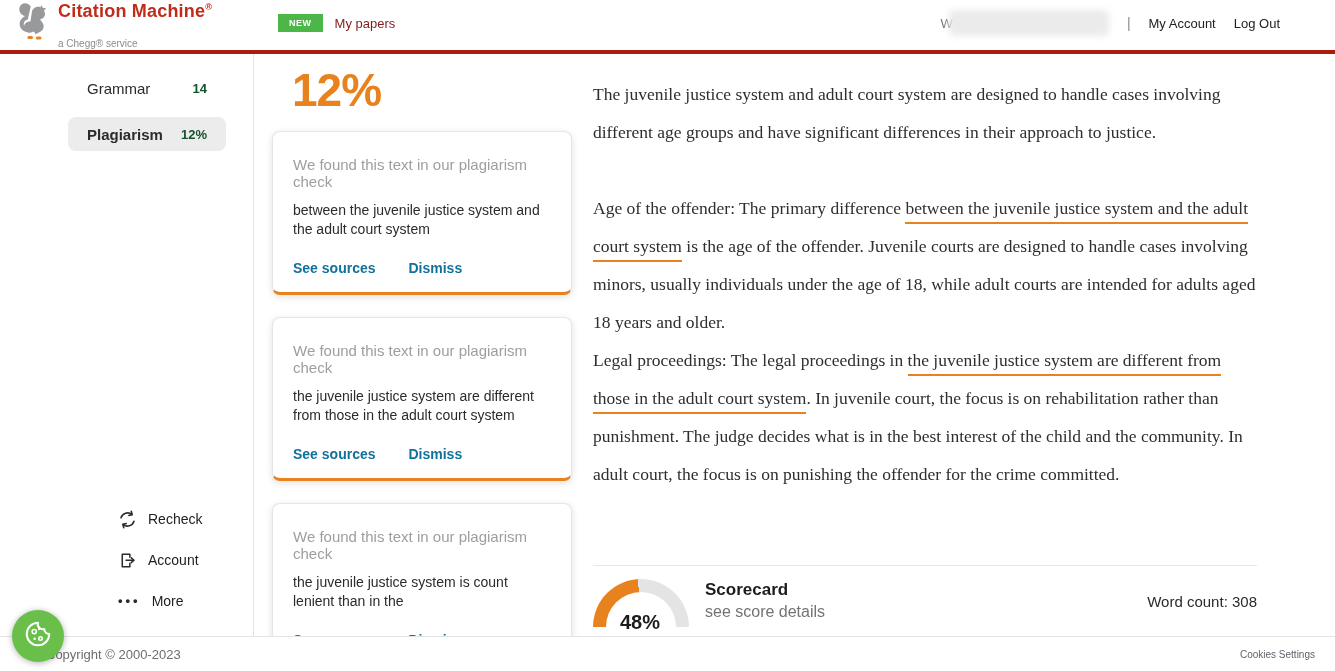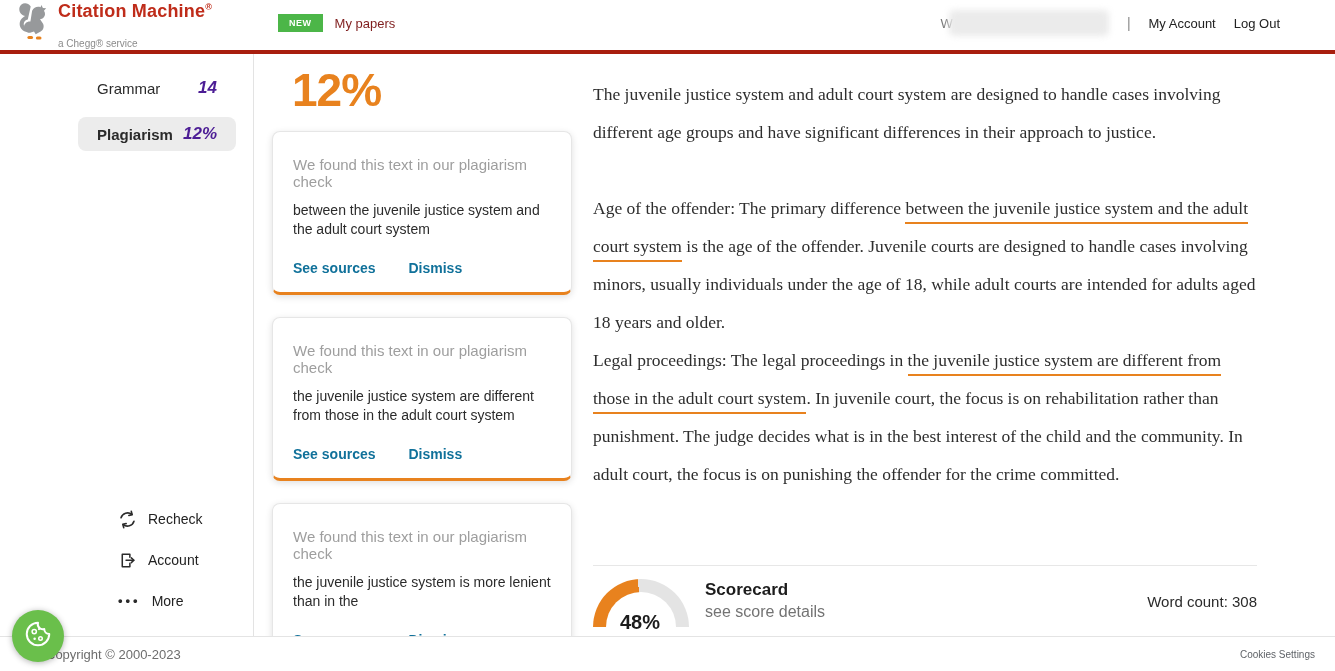--- a/index.html
+++ b/index.html
@@ -21,25 +21,25 @@
   .my-papers { margin-left:12px; font-size:13px; color:#7f1d1d; cursor:pointer; }
   .header-right { margin-left:auto; display:flex; align-items:center; gap:18px; }
   .masked-user { display:flex; align-items:center; }
   .masked-user .w { font-size:13px; color:#777; }
   .blur-box { width:160px; height:26px; background:#ebebeb; border-radius:5px; filter:blur(3px); margin-left:-4px; }
   .hdr-sep { color:#8a8a8a; font-size:14px; }
   .hdr-link { font-size:13px; color:#222; cursor:pointer; }
 
   
   .sidebar-divider { position:absolute; left:253px; top:54px; width:1px; height:582px; background:#e3e3e3; }
-  .side-nav { position:absolute; left:78px; top:71px; width:158px; }
+  .side-nav { position:absolute; left:68px; top:71px; width:158px; }
   .side-item { display:flex; justify-content:space-between; align-items:center; height:34px;
                padding:0 19px; margin-bottom:12px; font-size:15px; color:#2b2b2b; border-radius:8px; cursor:pointer; }
   .side-item.active { background:#ececec; font-weight:700; }
-  .side-item .val { font-size:17px; font-weight:700; color:#4c1d95;font-style:italic; }
+  .side-item .val { font-size:13px; font-weight:700; color:#14532d; }
   .blue-dot { width:9px; height:9px; border-radius:50%; background:#2ba0d6; }
   .side-actions { position:absolute; left:118px; top:505px; }
   .side-action { display:flex; align-items:center; gap:11px; height:28px; margin-bottom:13px;
                  font-size:14px; color:#222; cursor:pointer; }
   .side-action svg { display:block; }
   .ellipsis-glyph { font-size:13px; letter-spacing:3px; color:#2b2b2b; font-weight:700; line-height:10px; }
 
   
   .cards-col { position:absolute; left:270px; top:54px; width:306px; height:582px; }
   .score-head { position:absolute; left:22px; top:14px; display:flex; gap:9px; align-items:flex-start; }
@@ -175,21 +175,21 @@
       <div class="card-heading">We found this text in our plagiarism check</div>
       <div class="card-snippet">the juvenile justice system are different from those in the adult court system</div>
       <div class="card-actions">
         <span class="card-link">See sources</span>
         <span class="card-link">Dismiss</span>
       </div>
     </div>
 
     <div class="plag-card c3">
       <div class="card-heading">We found this text in our plagiarism check</div>
-      <div class="card-snippet">the juvenile justice system is more lenient than in the</div>
+      <div class="card-snippet">the juvenile justice system is count lenient than in the</div>
       <div class="card-actions">
         <span class="card-link">See sources</span>
         <span class="card-link">Dismiss</span>
       </div>
     </div>
   </div>
 
   <div class="doc">
     <p class="p1"><span>The juvenile justice system and adult court system are designed to handle cases involving different age groups and have significant differences in their approach to justice.</span></p>
     <p><span>Age of the offender: The primary difference </span><span class="match-underline">between the juvenile justice system and the adult court system</span><span> is the age of the offender. Juvenile courts are designed to handle cases involving minors, usually individuals under the age of 18, while adult courts are intended for adults aged 18 years and older.</span></p>

